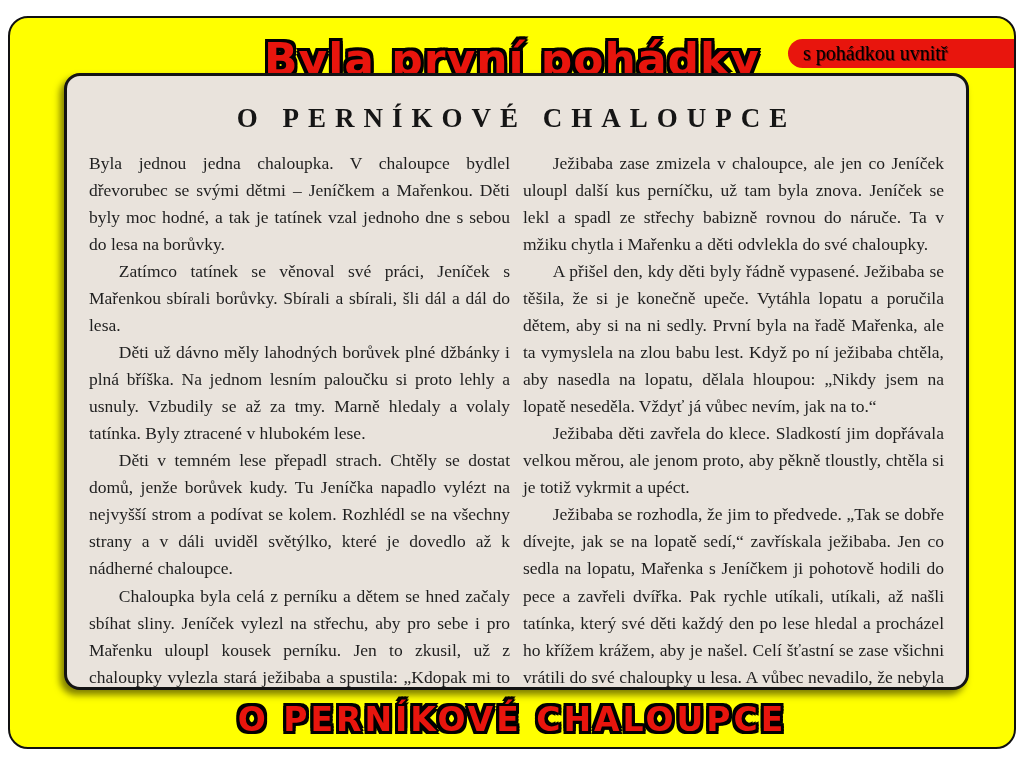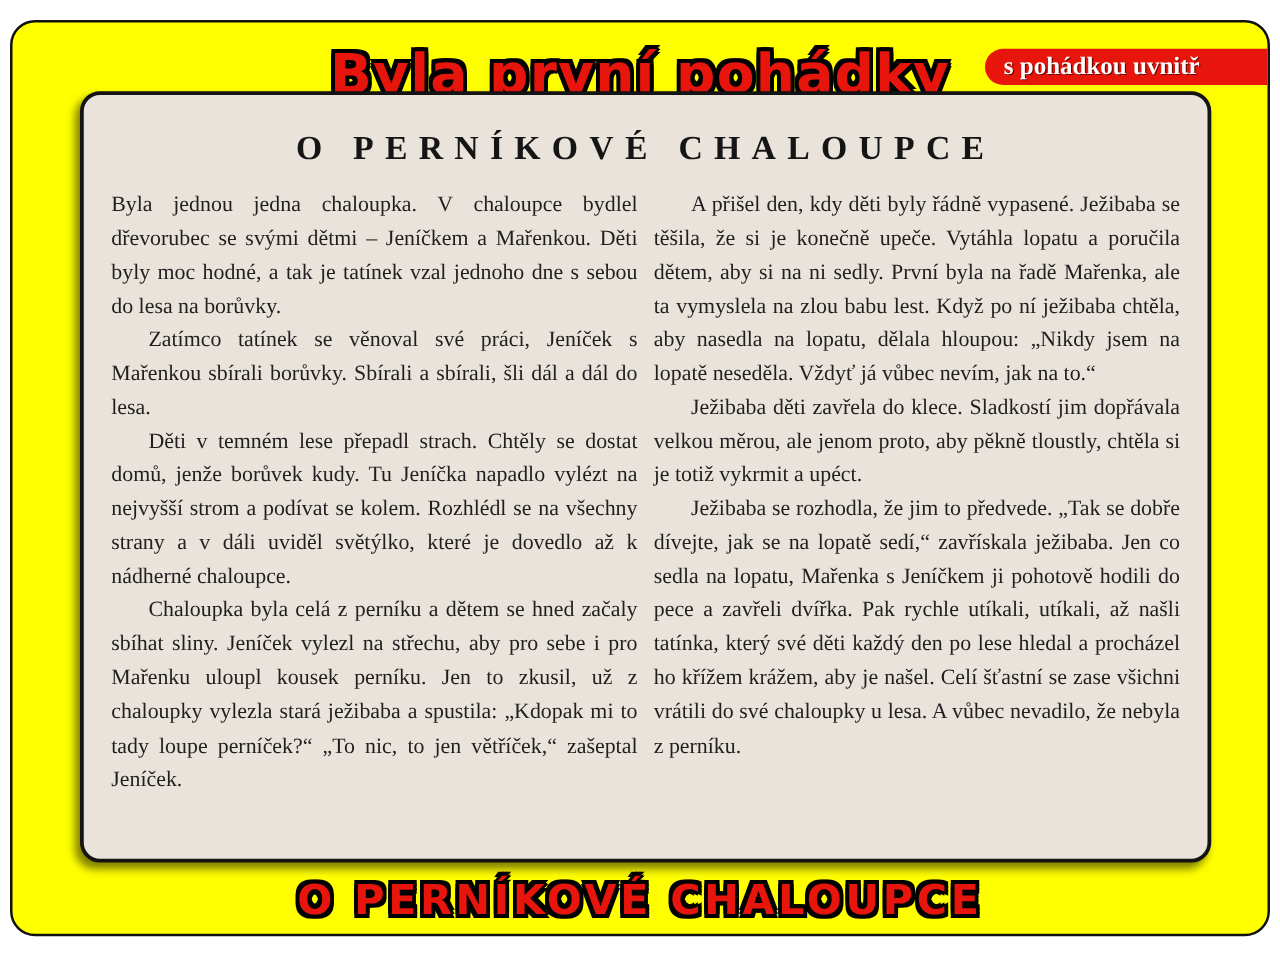--- a/index.html
+++ b/index.html
@@ -51,23 +51,23 @@
     height: 29px;
     background: #e8150d;
     border-radius: 15px 0 0 15px;
     display: flex;
     align-items: center;
     box-sizing: border-box;
     padding-left: 15px;
   }
   .badge span {
     font-family: "Liberation Serif", serif;
-    font-weight: bold;
+    font-weight: normal;
     font-size: 20px;
-    color: #ffffff;
+    color: #000000;
     text-shadow: 1px 1px 0 rgba(0,0,0,0.55);
     white-space: nowrap;
   }
   .panel {
     position: absolute;
     left: 54px;
     top: 55px;
     width: 905px;
     height: 617px;
     background: #e9e3dc;
@@ -130,24 +130,26 @@
     <span>s pohádkou uvnitř</span>
   </div>
 
   <div class="panel">
     <h2 class="story-heading">O PERNÍKOVÉ CHALOUPCE</h2>
 
     <div class="columns">
       <div class="col">
         <p class="first">Byla jednou jedna chaloupka. V chaloupce bydlel dřevorubec se svými dětmi – Jeníčkem a Mařenkou. Děti byly moc hodné, a tak je tatínek vzal jednoho dne s sebou do lesa na borůvky.</p>
         <p>Zatímco tatínek se věnoval své práci, Jeníček s Mařenkou sbírali borůvky. Sbírali a sbírali, šli dál a dál do lesa.</p>
+        <p>Děti už dávno měly lahodných borůvek plné džbánky i plná bříška. Na jednom lesním paloučku si proto lehly a usnuly. Vzbudily se až za tmy. Marně hledaly a volaly tatínka. Byly ztracené v hlubokém lese.</p>
         <p>Děti v temném lese přepadl strach. Chtěly se dostat domů, jenže borůvek kudy. Tu Jeníčka napadlo vylézt na nejvyšší strom a podívat se kolem. Rozhlédl se na všechny strany a v dáli uviděl světýlko, které je dovedlo až k nádherné chaloupce.</p>
         <p>Chaloupka byla celá z perníku a dětem se hned začaly sbíhat sliny. Jeníček vylezl na střechu, aby pro sebe i pro Mařenku uloupl kousek perníku. Jen to zkusil, už z chaloupky vylezla stará ježibaba a spustila: „Kdopak mi to tady loupe perníček?“ „To nic, to jen větříček,“ zašeptal Jeníček.</p>
       </div>
       <div class="col">
+        <p>Ježibaba zase zmizela v chaloupce, ale jen co Jeníček uloupl další kus perníčku, už tam byla znova. Jeníček se lekl a spadl ze střechy babizně rovnou do náruče. Ta v mžiku chytla i Mařenku a děti odvlekla do své chaloupky.</p>
         <p>A přišel den, kdy děti byly řádně vypasené. Ježibaba se těšila, že si je konečně upeče. Vytáhla lopatu a poručila dětem, aby si na ni sedly. První byla na řadě Mařenka, ale ta vymyslela na zlou babu lest. Když po ní ježibaba chtěla, aby nasedla na lopatu, dělala hloupou: „Nikdy jsem na lopatě neseděla. Vždyť já vůbec nevím, jak na to.“</p>
         <p>Ježibaba děti zavřela do klece. Sladkostí jim dopřávala velkou měrou, ale jenom proto, aby pěkně tloustly, chtěla si je totiž vykrmit a upéct.</p>
         <p>Ježibaba se rozhodla, že jim to předvede. „Tak se dobře dívejte, jak se na lopatě sedí,“ zavřískala ježibaba. Jen co sedla na lopatu, Mařenka s Jeníčkem ji pohotově hodili do pece a zavřeli dvířka. Pak rychle utíkali, utíkali, až našli tatínka, který své děti každý den po lese hledal a procházel ho křížem krážem, aby je našel. Celí šťastní se zase všichni vrátili do své chaloupky u lesa. A vůbec nevadilo, že nebyla z perníku.</p>
       </div>
     </div>
   </div>
 
   <h2 class="comic title-bottom">O PERNÍKOVÉ CHALOUPCE</h2>
 
 </div>

